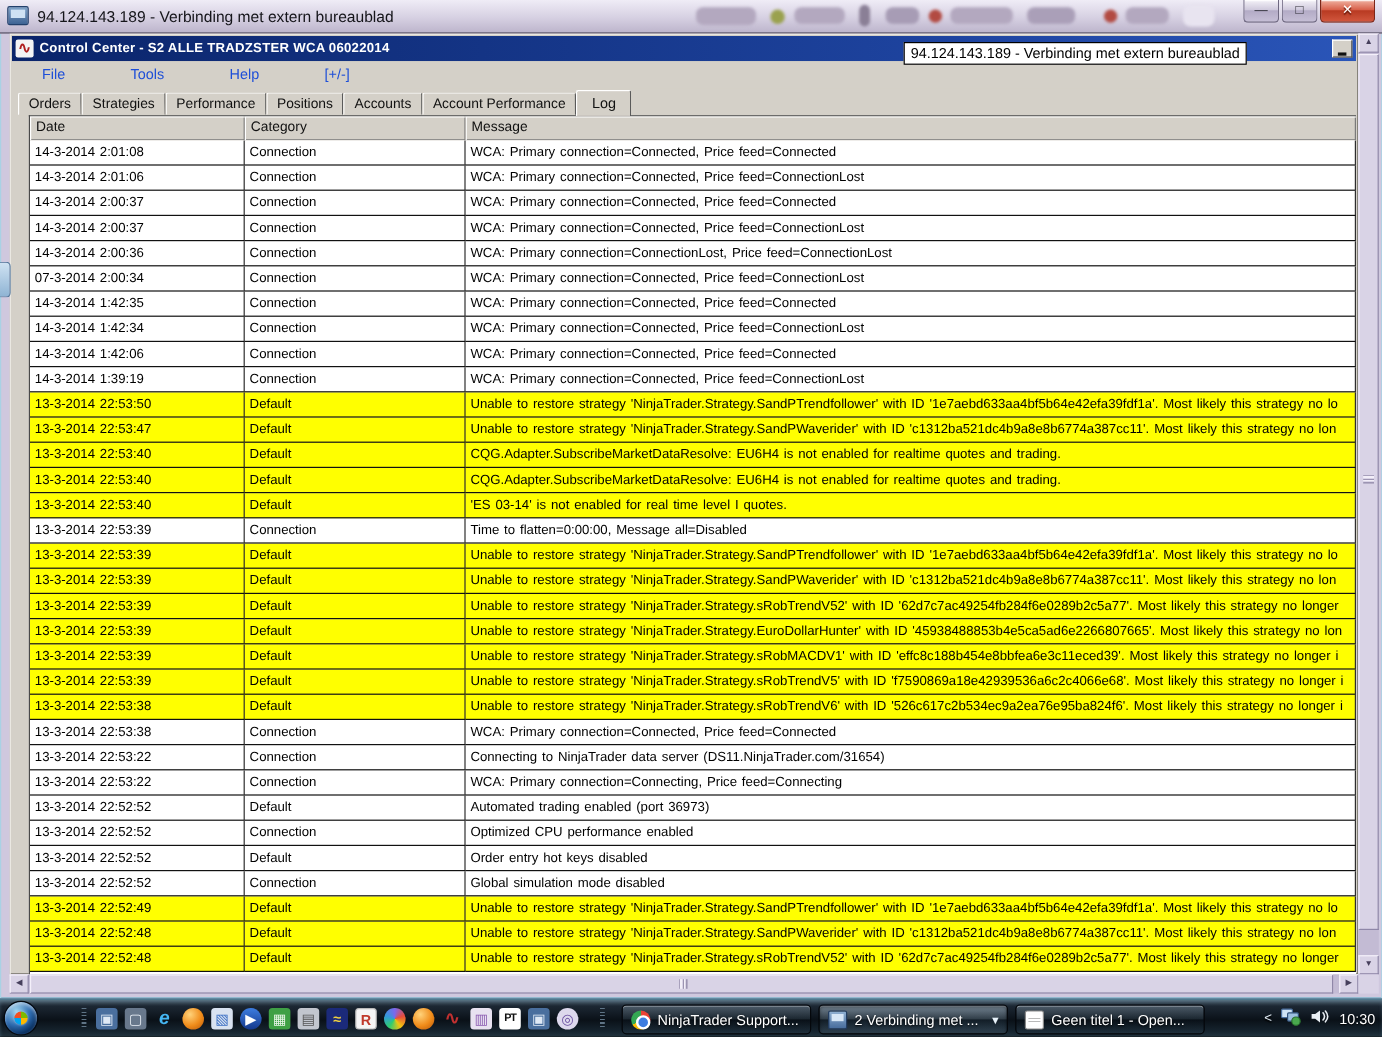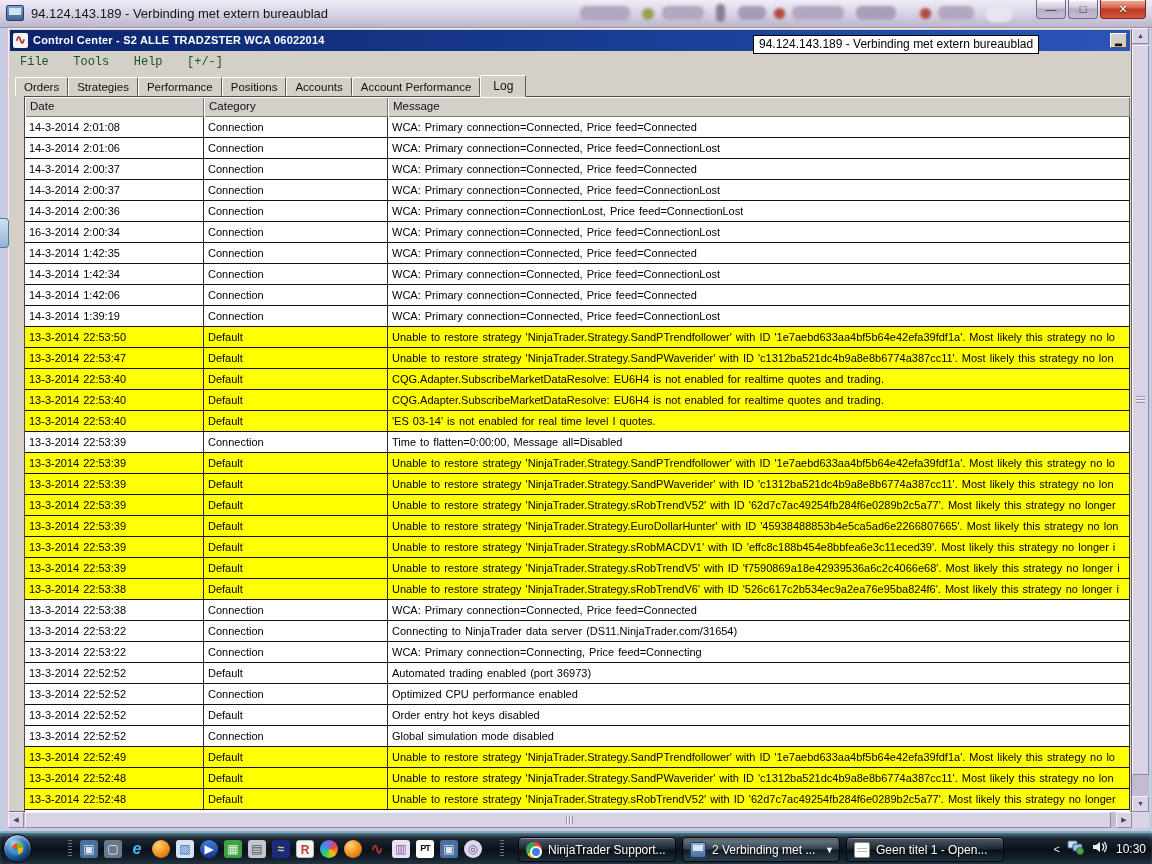--- a/index.html
+++ b/index.html
@@ -46,21 +46,21 @@
     border-radius:2px; color:#b02020; font-weight:bold; font-size:13px; line-height:14px;
     text-align:center; }
   #cc-title { position:absolute; left:23px; top:0; height:21px; line-height:21px;
     font-weight:bold; font-size:11px; letter-spacing:.2px; }
   #cc-min { position:absolute; right:3px; top:3px; width:17px; height:15px;
     background:#d4d0c8; border:1px solid; border-color:#fff #555 #555 #fff;
     font-size:9px; line-height:12px; text-align:center; color:#111; }
 
   #cc-menubar { position:absolute; left:2px; top:23px; right:2px; height:23px;
     background:#d4d0c8; }
-  .menu-item { display:inline-block; padding:0 10px; line-height:23px; font-size:12px; color:#14532d;font-family:Liberation Mono, monospace; }
+  .menu-item { display:inline-block; padding:0 25px; line-height:23px; font-size:12px; color:#1d4ed8; }
 
   #cc-tabstrip { position:absolute; left:2px; top:46px; right:2px; height:22px;
     display:flex; align-items:flex-end; padding-left:5px; background:#d4d0c8; }
   .tab { height:19px; line-height:18px; padding:0 8px; font-size:11.5px; color:#111;
     background:#d4d0c8; border:1px solid; border-color:#fff #5a5a5a #d4d0c8 #fff;
     border-radius:2px 2px 0 0; position:relative; }
   .tab.active { height:22px; line-height:21px; z-index:2; margin-bottom:-1px;
     padding:0 12px; font-size:12px; }
 
   
@@ -226,21 +226,21 @@
               <div class="cell c-date">14-3-2014 2:00:37</div>
               <div class="cell c-category">Connection</div>
               <div class="cell c-message">WCA:  Primary  connection=Connected,  Price  feed=ConnectionLost</div>
             </div>
             <div class="row">
               <div class="cell c-date">14-3-2014 2:00:36</div>
               <div class="cell c-category">Connection</div>
               <div class="cell c-message">WCA:  Primary  connection=ConnectionLost,  Price  feed=ConnectionLost</div>
             </div>
             <div class="row">
-              <div class="cell c-date">16-3-2014 2:00:34</div>
+              <div class="cell c-date">07-3-2014 2:00:34</div>
               <div class="cell c-category">Connection</div>
               <div class="cell c-message">WCA:  Primary  connection=Connected,  Price  feed=ConnectionLost</div>
             </div>
             <div class="row">
               <div class="cell c-date">14-3-2014 1:42:35</div>
               <div class="cell c-category">Connection</div>
               <div class="cell c-message">WCA:  Primary  connection=Connected,  Price  feed=Connected</div>
             </div>
             <div class="row">
               <div class="cell c-date">14-3-2014 1:42:34</div>

